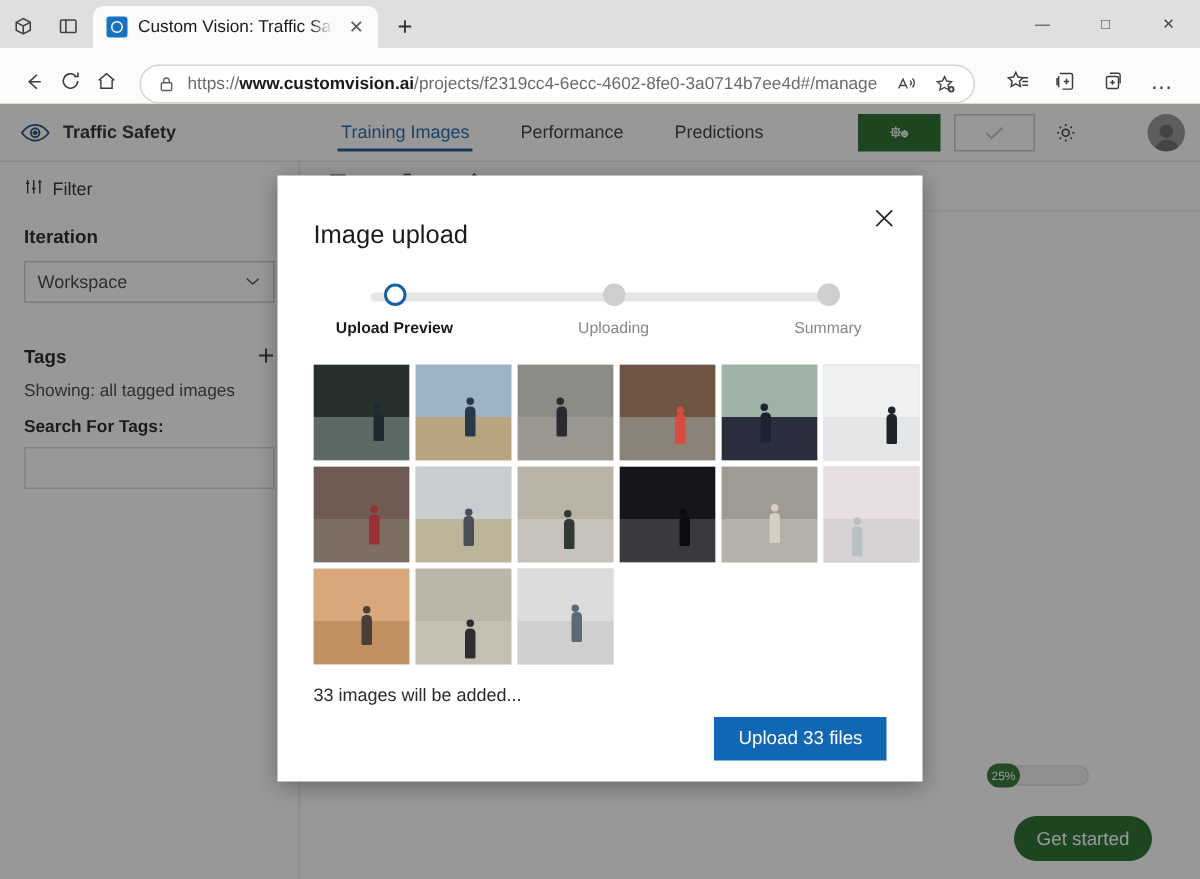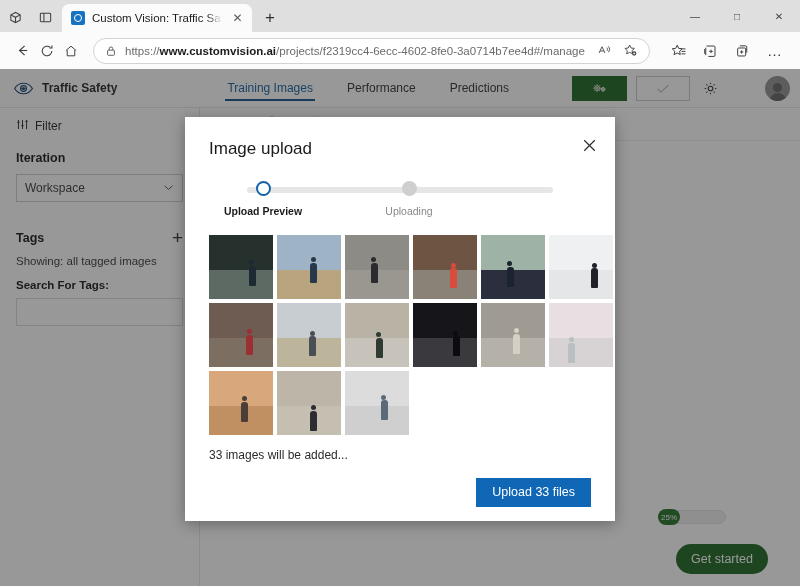--- a/index.html
+++ b/index.html
@@ -70,21 +70,21 @@
   }
   .wc {
     width: 42px; height: 32px;
     display: flex; align-items: center; justify-content: center;
     color: #444; font-size: 10px;
   }
 
   .navbar {
     position: absolute; top: 32px; left: 0; right: 0; height: 37px;
     background: #fbfbfb;
-    display: flex; align-items: center;
+    display: flex; align-items: flex-end;
     padding: 0 14px;
     gap: 8px;
   }
   .nav-btn {
     width: 30px; height: 30px; border-radius: 4px;
     display: flex; align-items: center; justify-content: center;
     color: #3b3b3b;
   }
   .omnibox {
     flex: 1 1 auto;
@@ -275,21 +275,21 @@
   
   .overlay {
     position: absolute; inset: 0;
     background: rgba(40,40,40,0.48);
   }
   .modal {
     position: absolute;
     left: 185px; top: 48px; width: 430px; height: 404px;
     background: #ffffff;
     box-shadow: 0 3px 14px rgba(0,0,0,0.32);
-    padding: 22px 24px 0 24px;
+    padding: 30px 24px 0 24px;
   }
   .modal-title { font-size: 17px; color: #1b1b1b; font-weight: 400; }
   .modal-close {
     position: absolute; right: 14px; top: 16px;
     width: 24px; height: 24px;
     display: flex; align-items: center; justify-content: center;
     color: #2b2b2b;
   }
   .stepper {
     margin-top: 22px;
@@ -595,20 +595,24 @@
       <div class="stepper">
         <div class="step-line"></div>
         <div class="step" style="left:145px;">
           <span class="dot"></span>
           <span class="lbl">Uploading</span>
         </div>
         <div class="step active" style="left:-1px;">
           <span class="dot"></span>
           <span class="lbl">Upload Preview</span>
         </div>
+        <div class="step" style="left:288px;">
+          <span class="dot"></span>
+          <span class="lbl">Summary</span>
+        </div>
       </div>
 
       <div class="thumb-grid" id="thumb-grid">
           <div class="thumb">
             <span class="t-sky" style="background:#26302c"></span>
             <span class="t-ground" style="background:#5d6a64"></span>
             <span class="t-head" style="background:#1e2a33;left:63%;top:39%"></span>
             <span class="t-person" style="background:#1e2a33;left:62%;top:48%"></span>
           </div>
           <div class="thumb">

